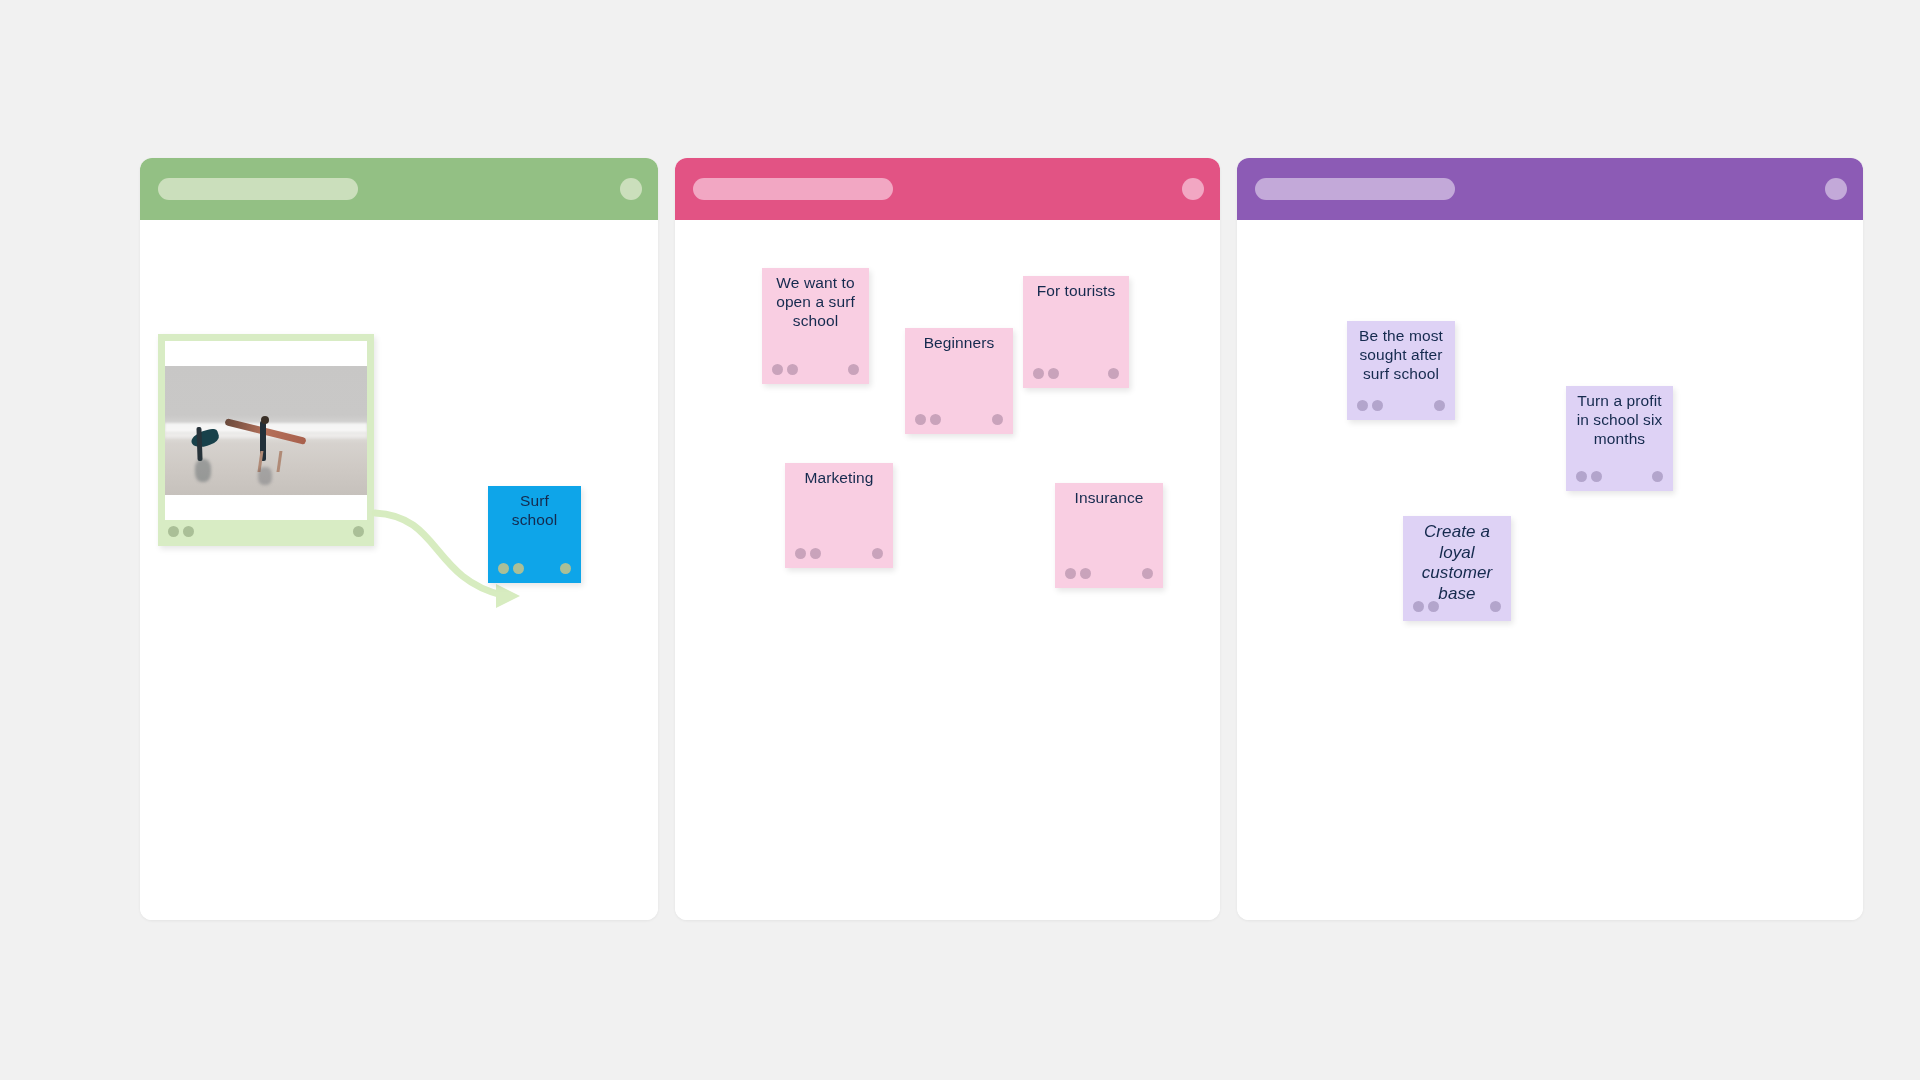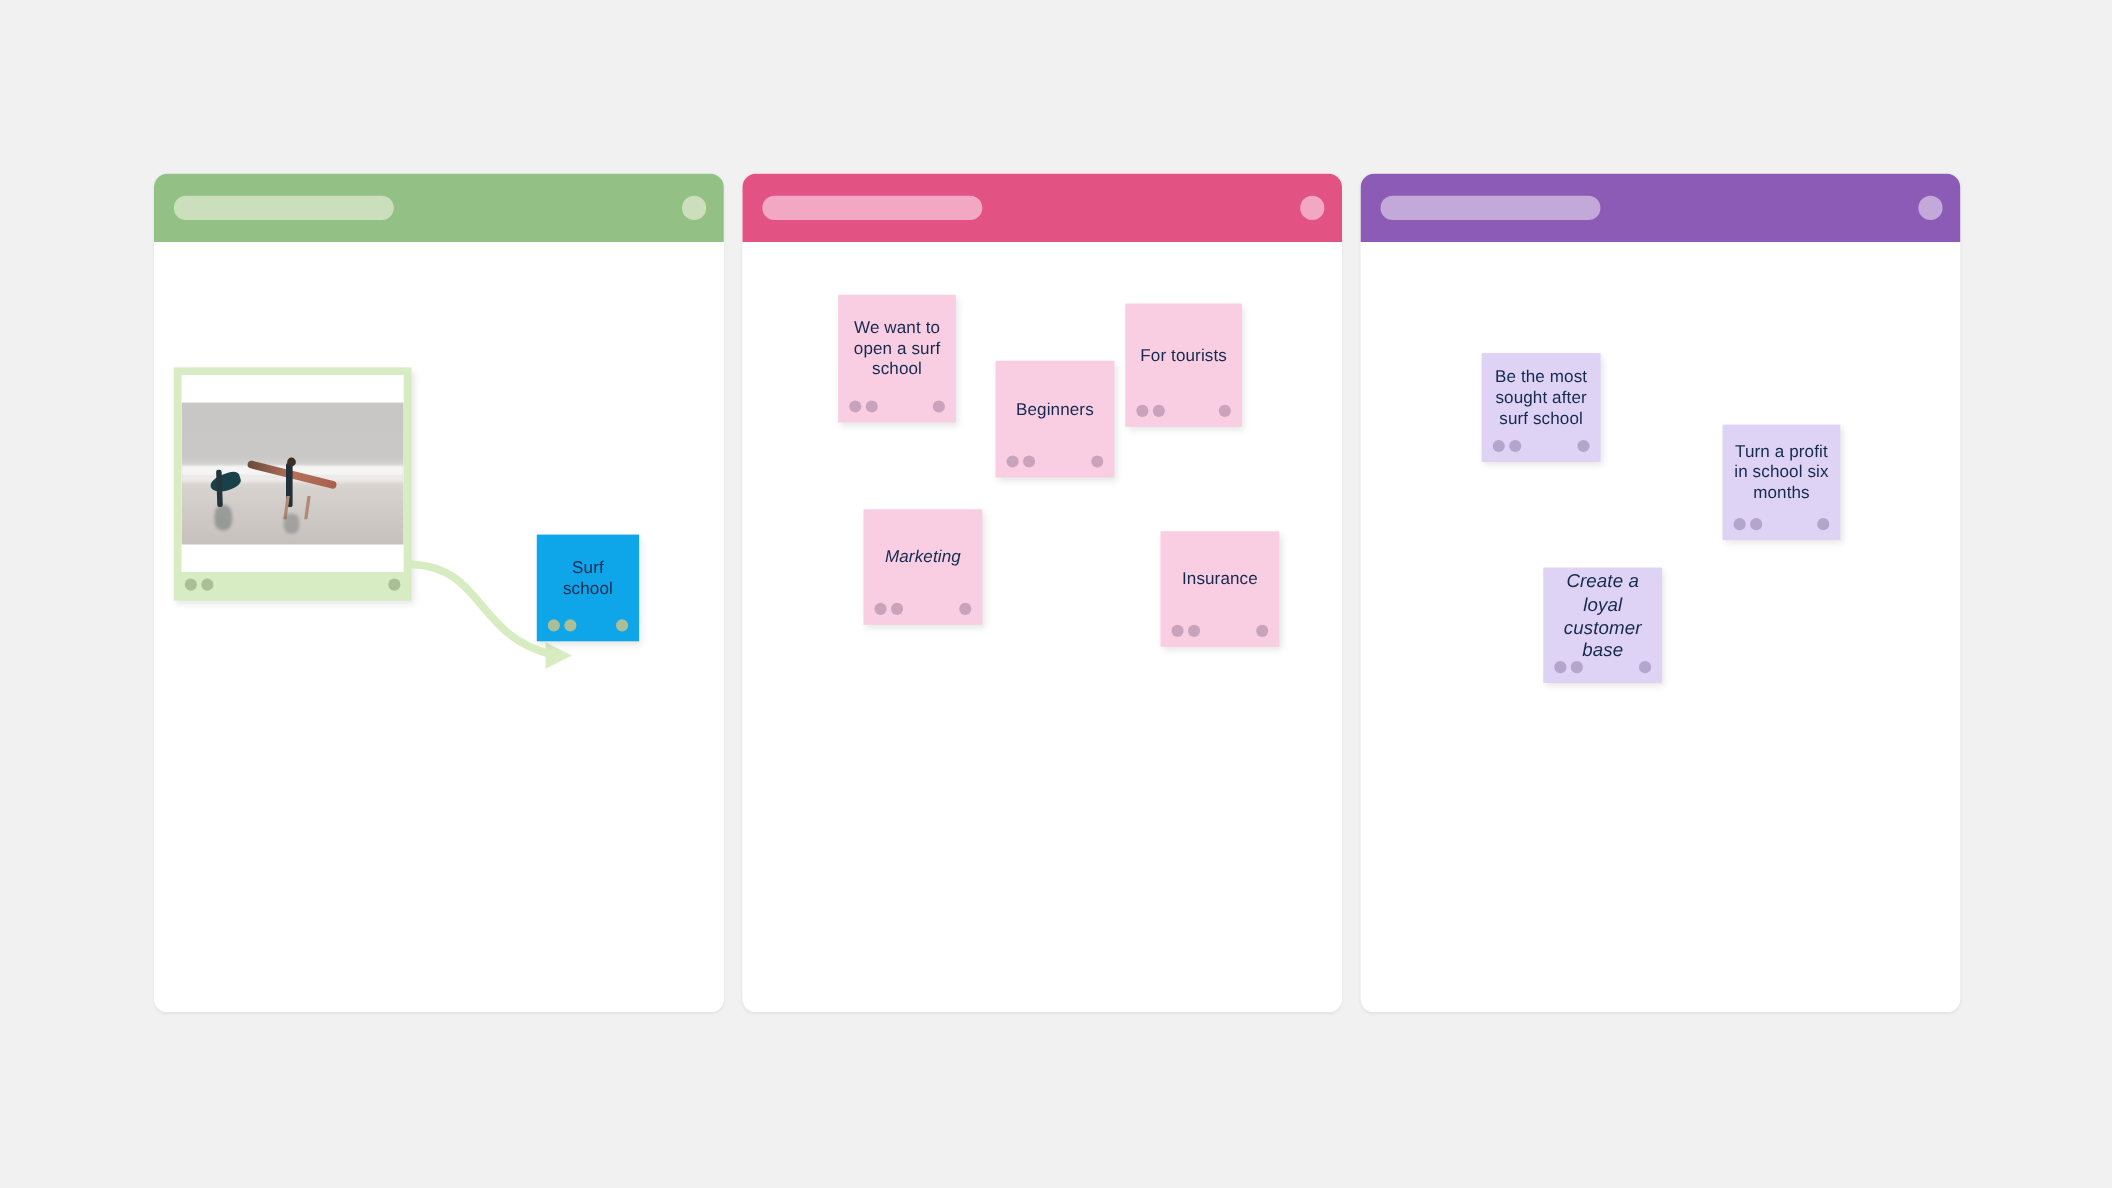--- a/index.html
+++ b/index.html
@@ -54,21 +54,20 @@
     height: 22px;
     border-radius: 50%;
   }
 
   
   .note {
     position: absolute;
     box-sizing: border-box;
     display: flex;
     flex-direction: column;
-    justify-content: center;
     align-items: center;
     padding: 6px 9px 22px 9px;
     box-shadow: 2px 3px 6px rgba(0,0,0,0.10);
     color: #152a4e;
     font-size: 15.5px;
     line-height: 1.22;
     text-align: center;
     letter-spacing: 0.1px;
   }
   .note-text {
@@ -312,41 +311,41 @@
 
     <div class="note pink" style="left:348px; top:118px; width:106px; height:112px;">
       <div class="note-text">For tourists</div>
       <div class="note-dots">
         <span class="dot d1"></span>
         <span class="dot d2"></span>
         <span class="dot d3"></span>
       </div>
     </div>
 
-    <div class="note pink" style="left:110px; top:305px; width:108px; height:105px;font-style:italic;">
+    <div class="note pink" style="left:110px; top:305px; width:108px; height:105px;">
       <div class="note-text">Marketing</div>
       <div class="note-dots">
         <span class="dot d1"></span>
         <span class="dot d2"></span>
         <span class="dot d3"></span>
       </div>
     </div>
 
     <div class="note pink" style="left:380px; top:305px; width:108px; height:105px;margin-top:20px;">
       <div class="note-text">Insurance</div>
       <div class="note-dots">
         <span class="dot d1"></span>
         <span class="dot d2"></span>
         <span class="dot d3"></span>
       </div>
     </div>
 
   </div>
 
-  <div class="panel" style="left:1237px; top:158px; width:545px; height:762px;">
+  <div class="panel" style="left:1237px; top:158px; width:626px; height:762px;">
     <div class="panel-body"></div>
     <div class="panel-header" style="background:#8c5bb5;">
       <div class="header-pill" style="background:#c3a9d9;"></div>
       <div class="header-avatar" style="background:#c3a9d9;"></div>
     </div>
 
     <div class="note purple" style="left:110px; top:163px; width:108px; height:99px;">
       <div class="note-text">Be the most sought after surf school</div>
       <div class="note-dots">
         <span class="dot d1"></span>

